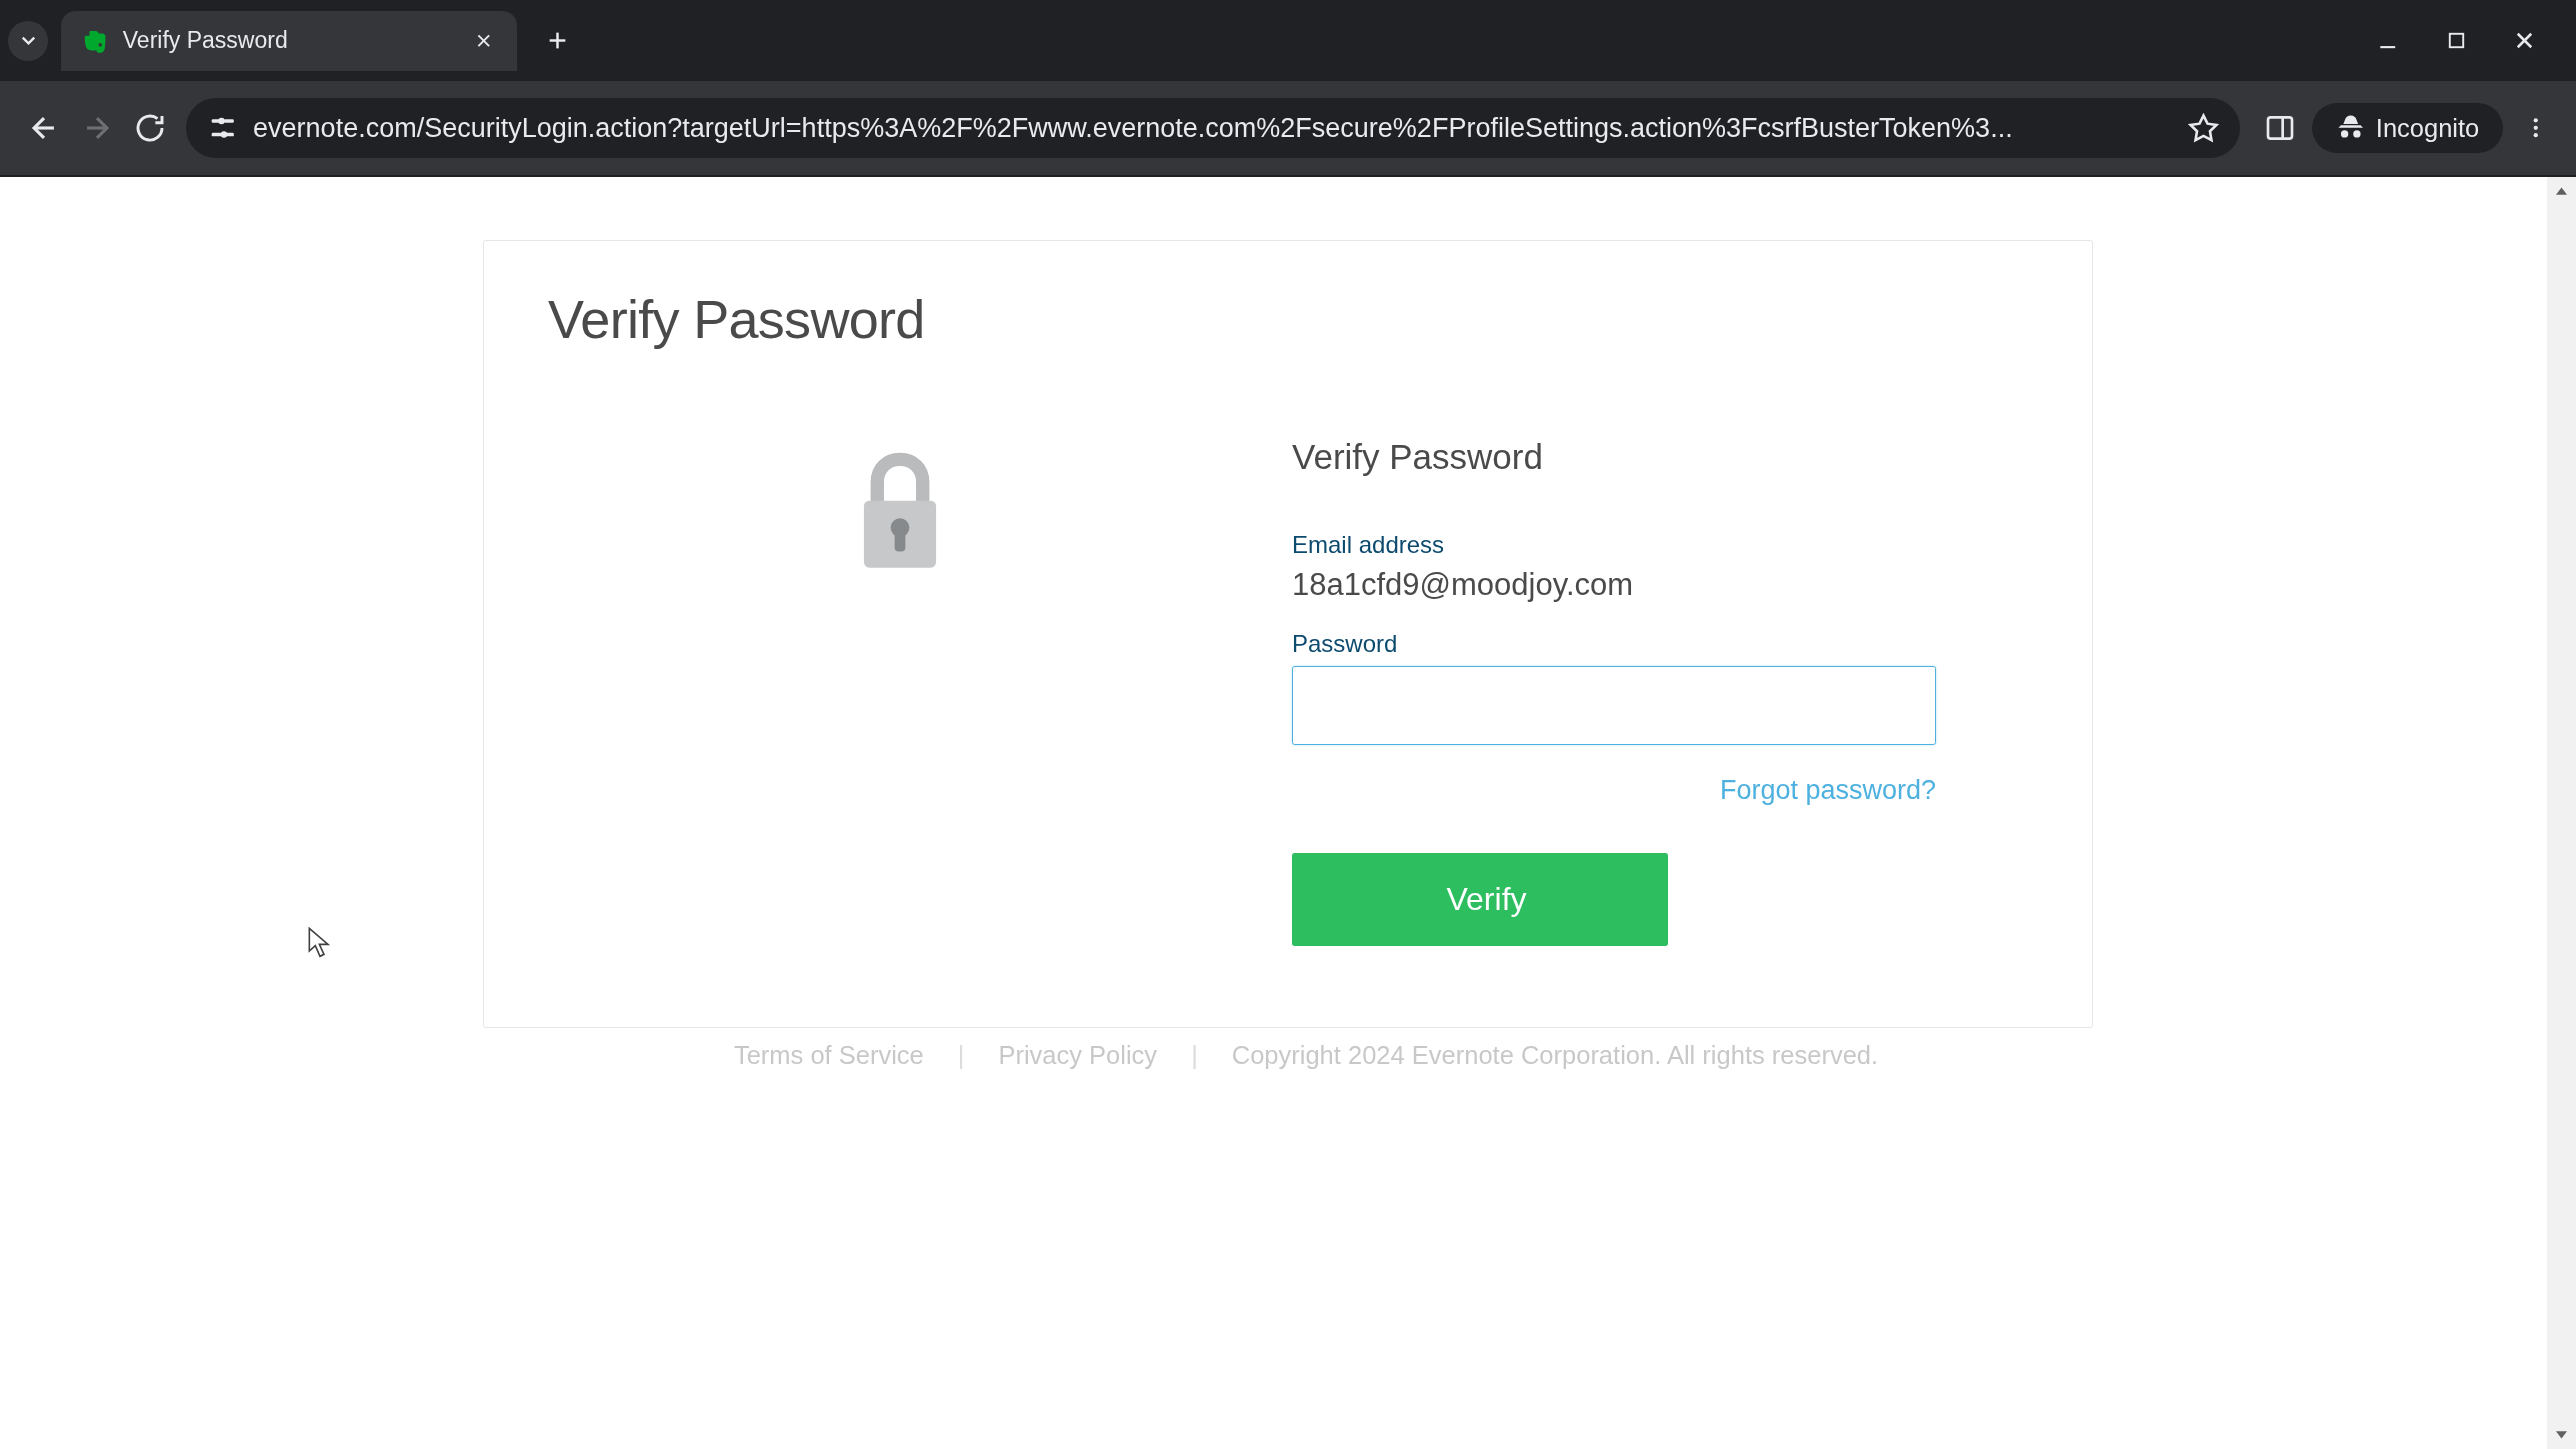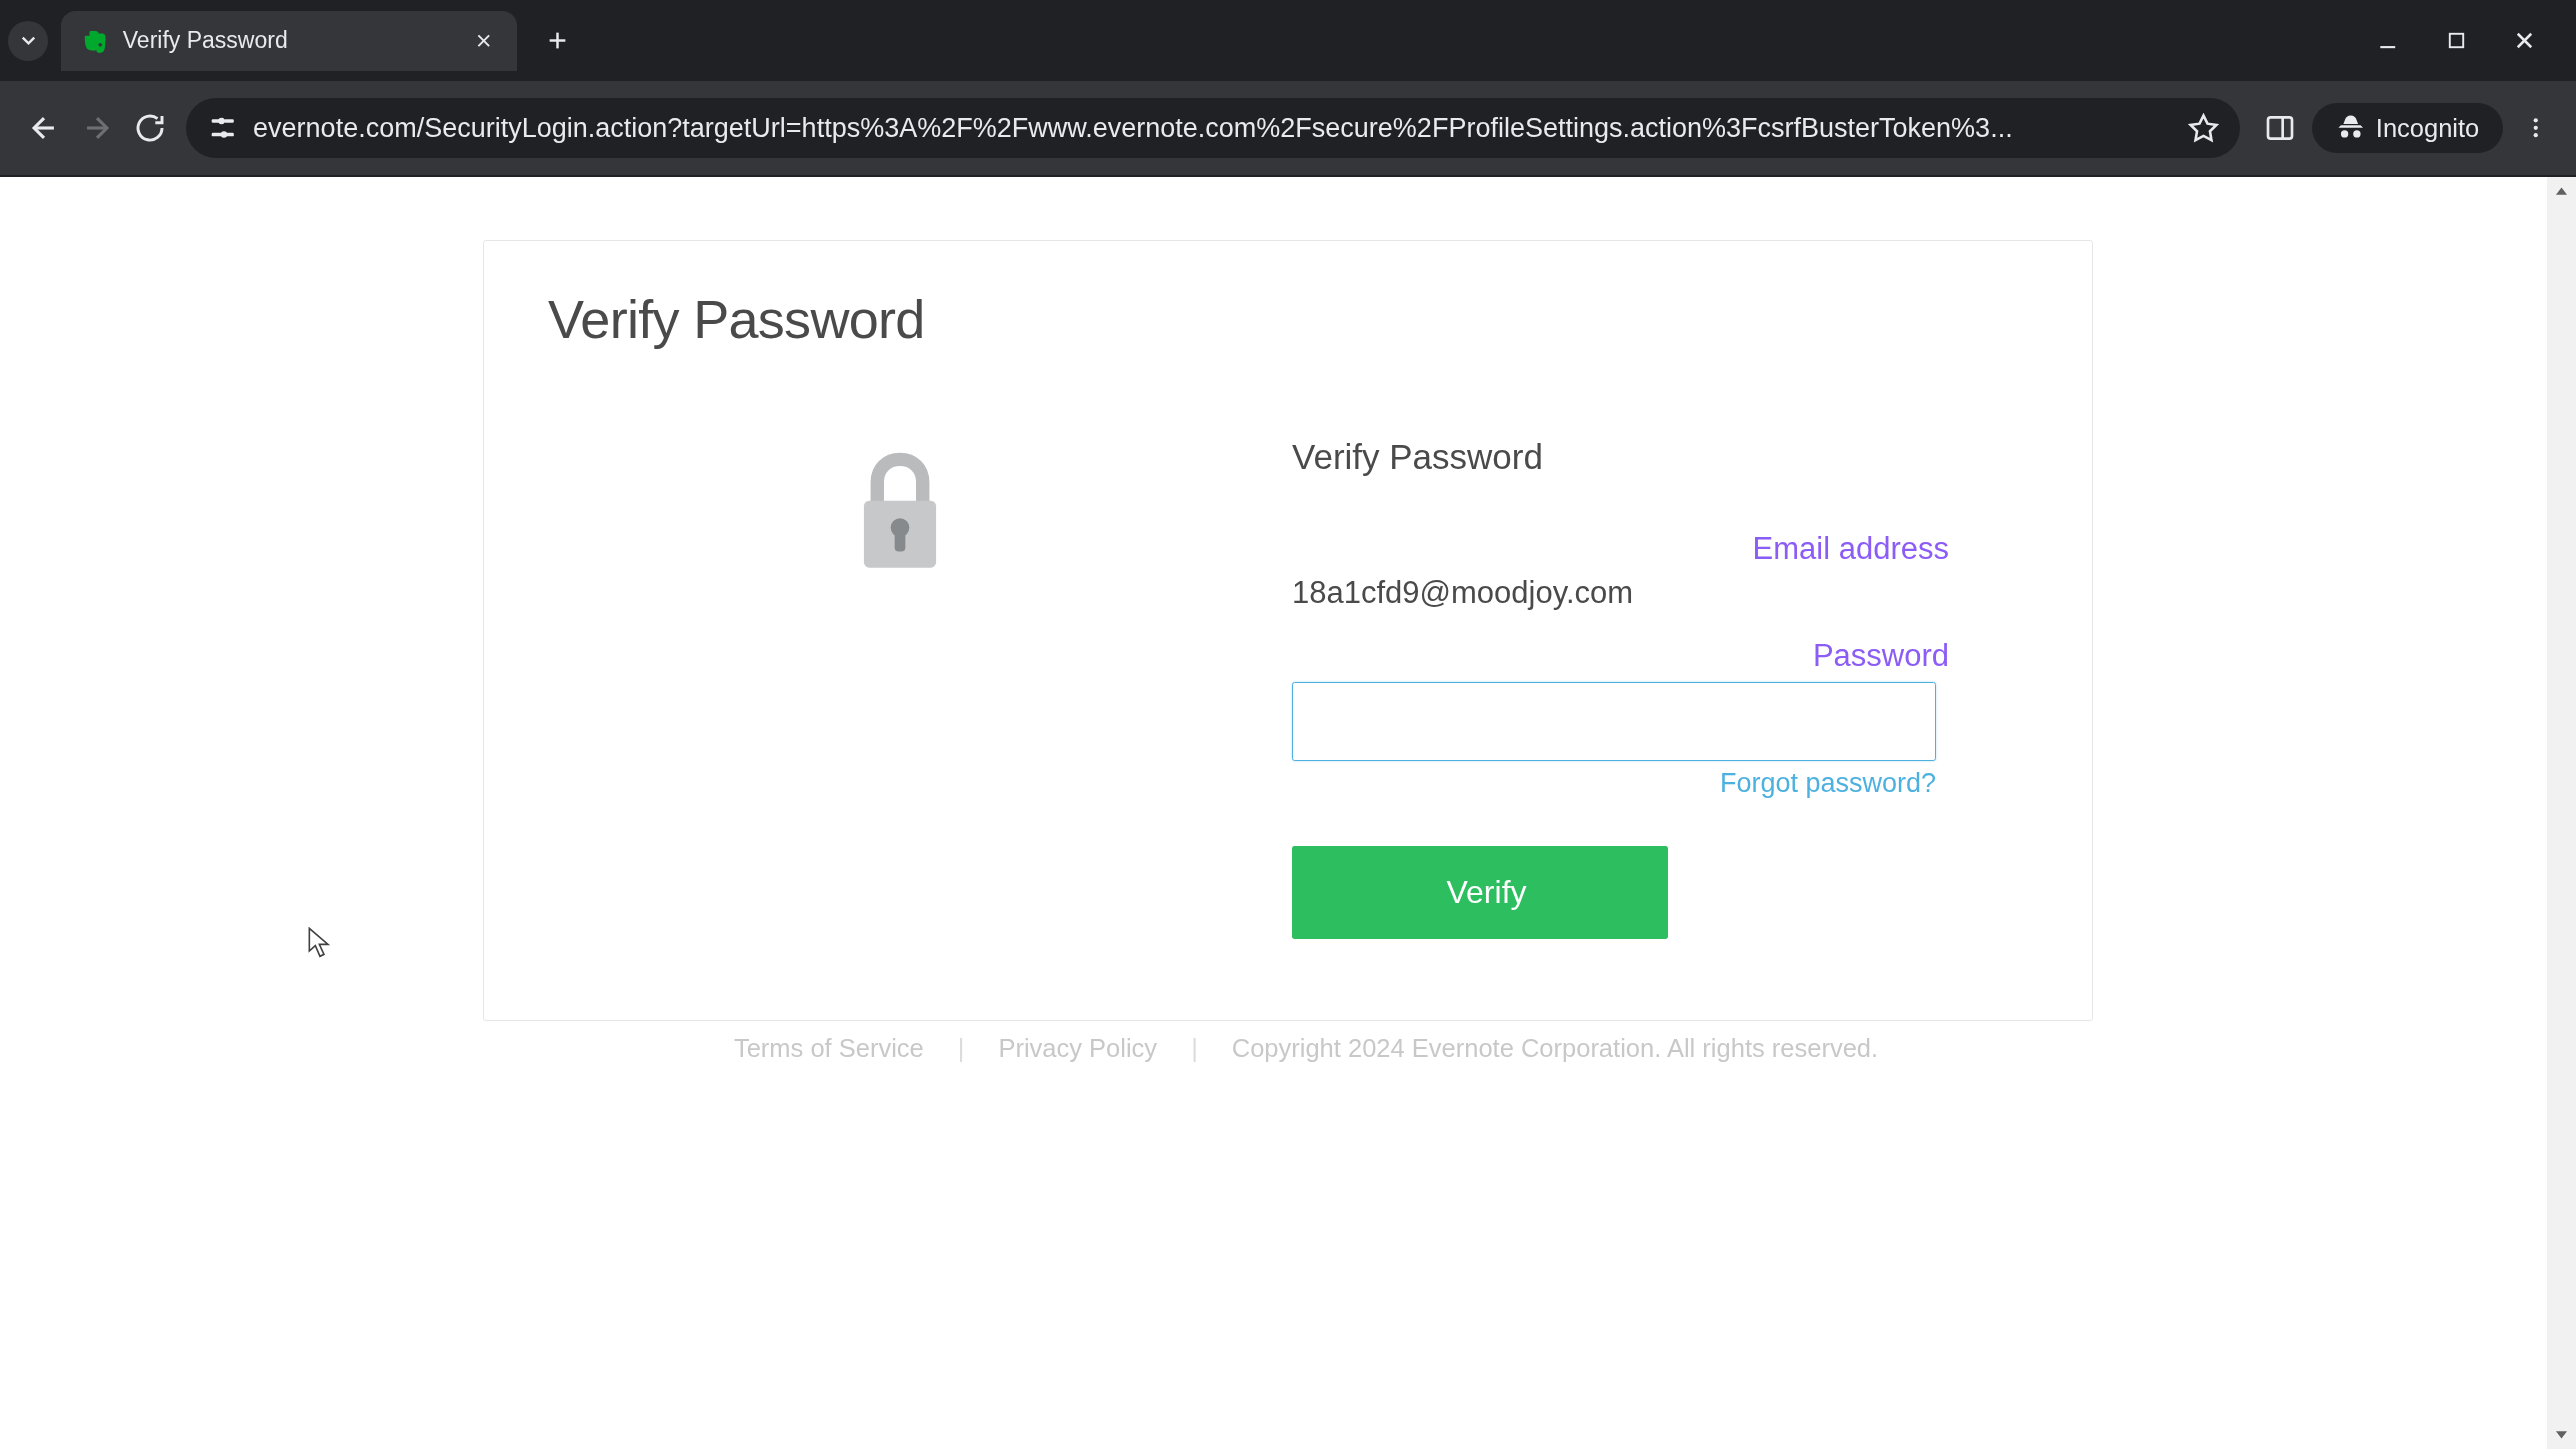--- a/index.html
+++ b/index.html
@@ -252,45 +252,44 @@
       justify-content: center;
       margin-top: 13.4px;
     }
     .form-heading {
       font-size: 35px;
       font-weight: 400;
       color: #4a4a4a;
       margin-bottom: 54px;
     }
     .field-label {
-      font-size: 31px;
-      color: #8b5cf6;
+      font-size: 24px;
+      color: #0c4a6e;
       margin-bottom: 8px;
-      text-align: right;
     }
     .field-value {
       font-size: 31px;
       color: #4a4a4a;
       margin-bottom: 27px;
     }
     .password-input {
       width: 644px;
       height: 79px;
       border: 1.3px solid #4db1e0;
       border-radius: 2.7px;
       font-size: 29.5px;
       padding: 0 16px;
       outline: none;
       box-shadow: 0 0 2.7px rgba(77,177,224,0.4);
     }
     .forgot-row {
       width: 644px;
       display: flex;
       justify-content: flex-end;
-      margin-top: 7px;
+      margin-top: 30px;
       margin-bottom: 47px;
     }
     .forgot-link {
       font-size: 27px;
       color: #4db1e0;
       text-decoration: none;
       cursor: pointer;
     }
     .verify-btn {
       width: 376px;

